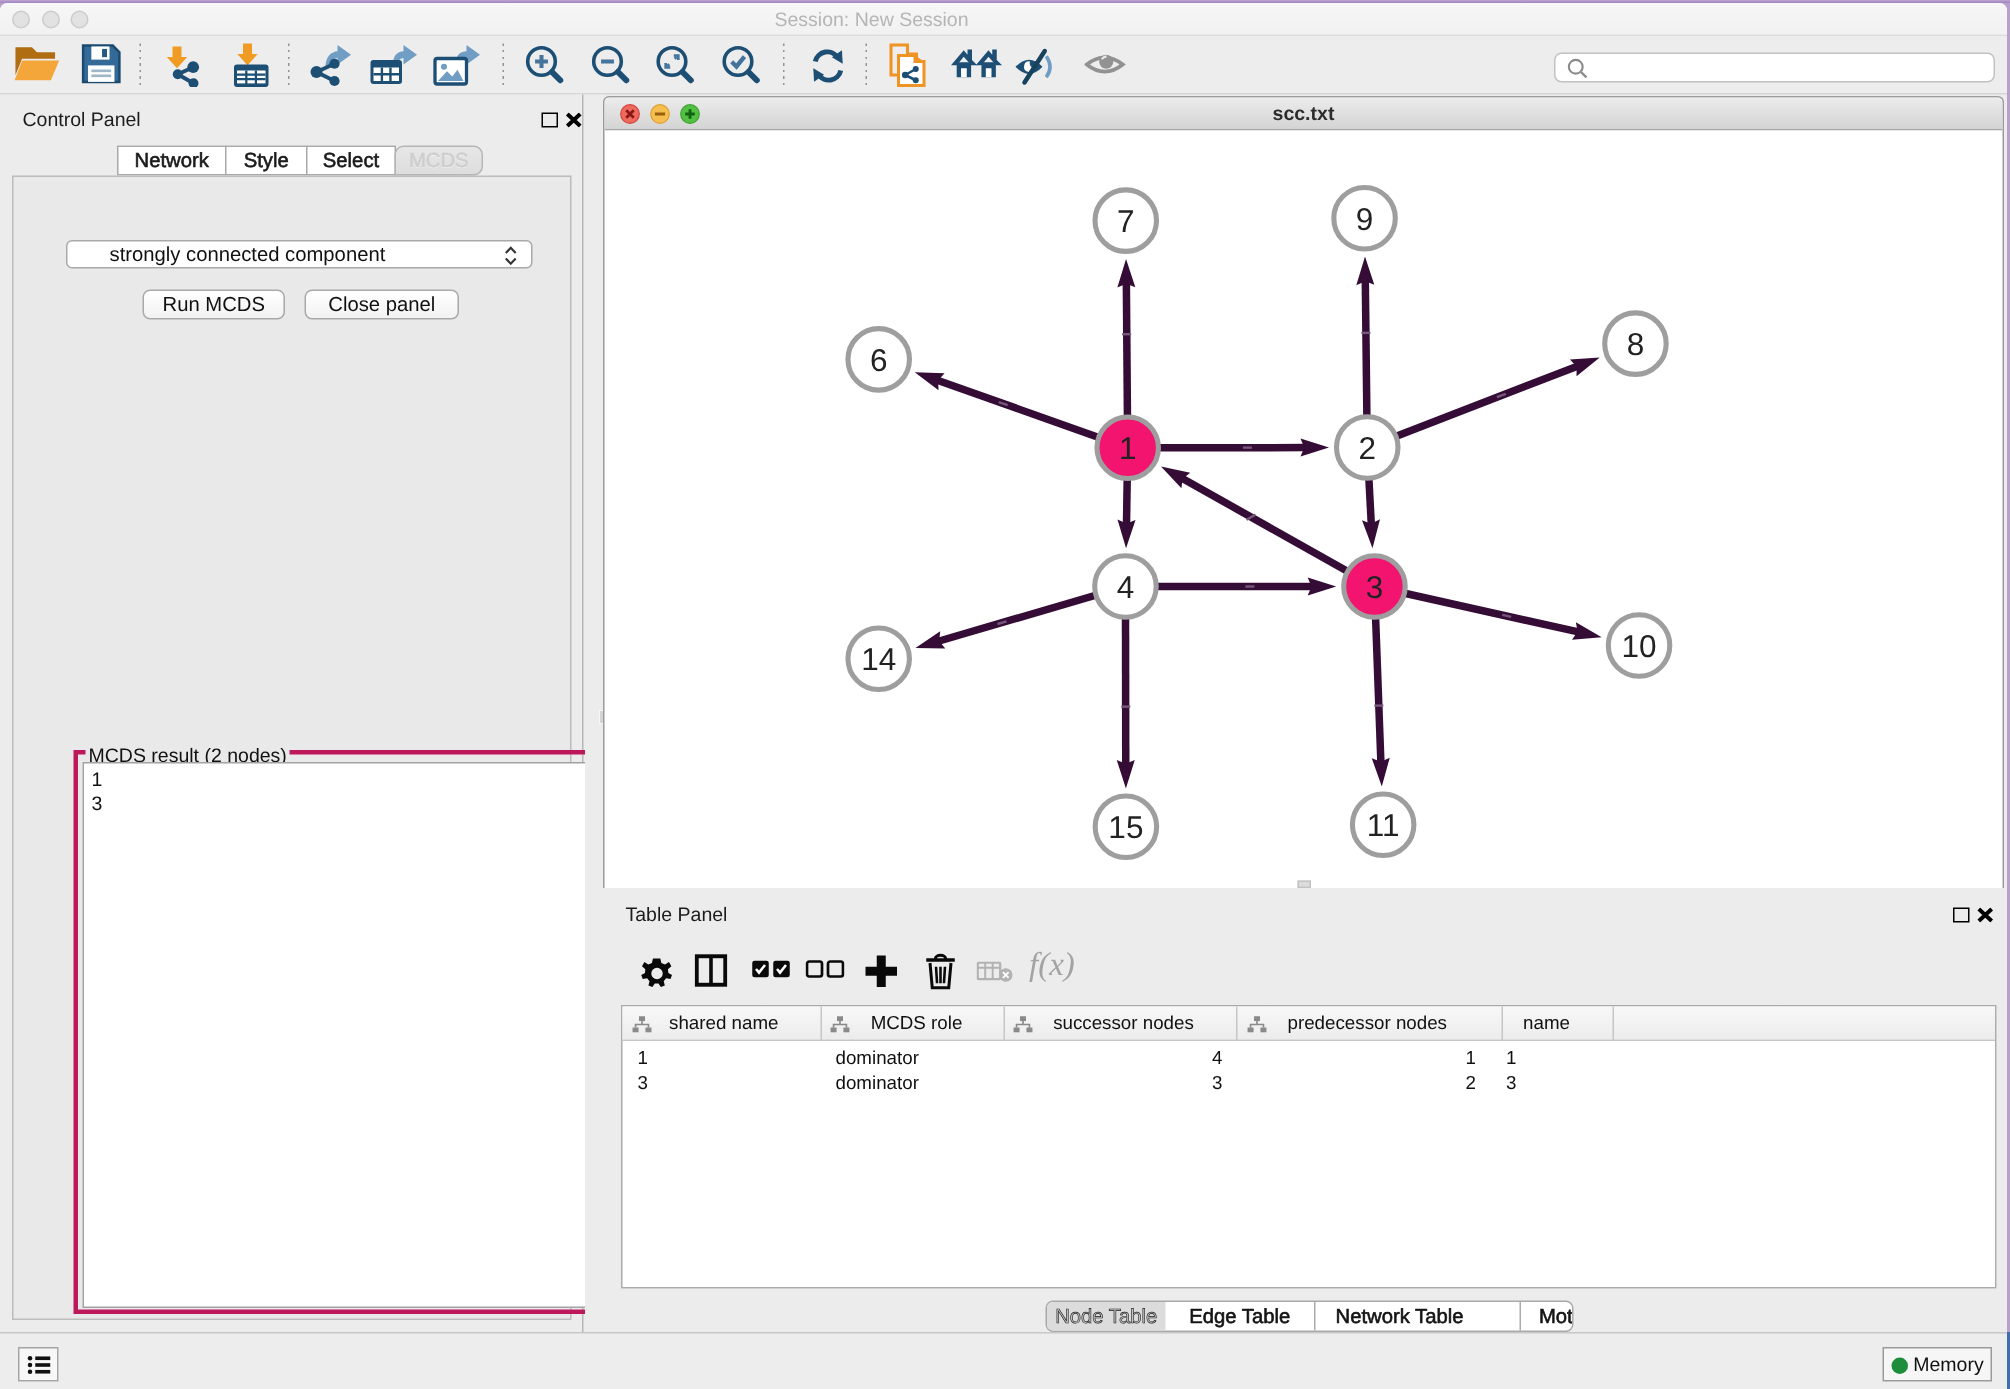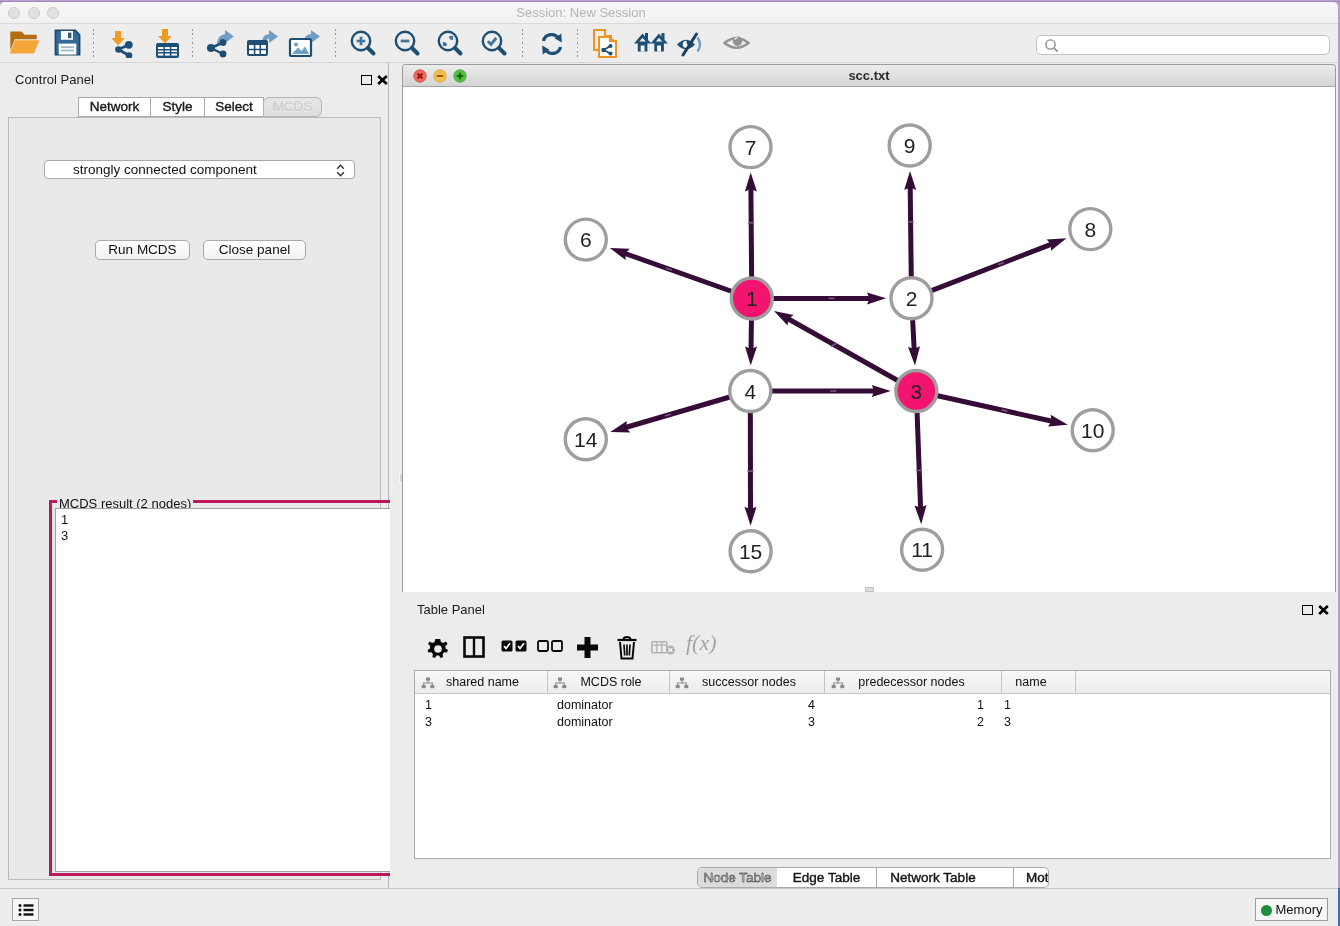--- a/index.html
+++ b/index.html
@@ -34,21 +34,21 @@
   text-shadow:0 1px 0 #f5f5f5; border-radius:6px 6px 6px 0; border-color:#b5b5b5; }
 #cp-pane { position:absolute; left:8px; top:54px; width:373px; height:763px;
   background:#e9e9e9; border:1px solid #bcbcbc; }
 #opt-label { position:absolute; left:0; top:75px; width:389px; text-align:center;
   font-size:13.5px; color:#111; }
 #dropdown { position:absolute; left:44px; top:97px; width:311px; height:19px;
   background:#fff; border:1px solid #a9a9a9; border-radius:4px;
   font-size:13.5px; color:#111; line-height:17px; padding-left:28px; }
 .btn { position:absolute; top:130px; height:20px; background:linear-gradient(#ffffff,#f2f2f2);
   border:1px solid #a9a9a9; border-radius:5px; font-size:13.5px; color:#111;
-  text-align:center; line-height:18px;margin-top:47px; }
+  text-align:center; line-height:18px; }
 #fieldset { position:absolute; left:17px; top:437px; width:365px; height:376px;
   border:3px solid #be185d;margin-left:32px; }
 #fs-legend { position:absolute; left:5px; top:-7px; background:#e9e9e9;
   font-size:13px; color:#111; padding:0 2px; }
 #fs-white { position:absolute; left:3px; top:5px; width:357px; height:364px;
   background:#fff; border:1px solid #a2a2a2; }
 #fs-scroll { position:absolute; right:1px; top:1px; width:12px; height:360px;
   background:#ebebeb; border-left:1px solid #d8d8d8; }
 #fs-items { position:absolute; left:5px; top:3px; font-size:13px; color:#111; line-height:16px; }
 

